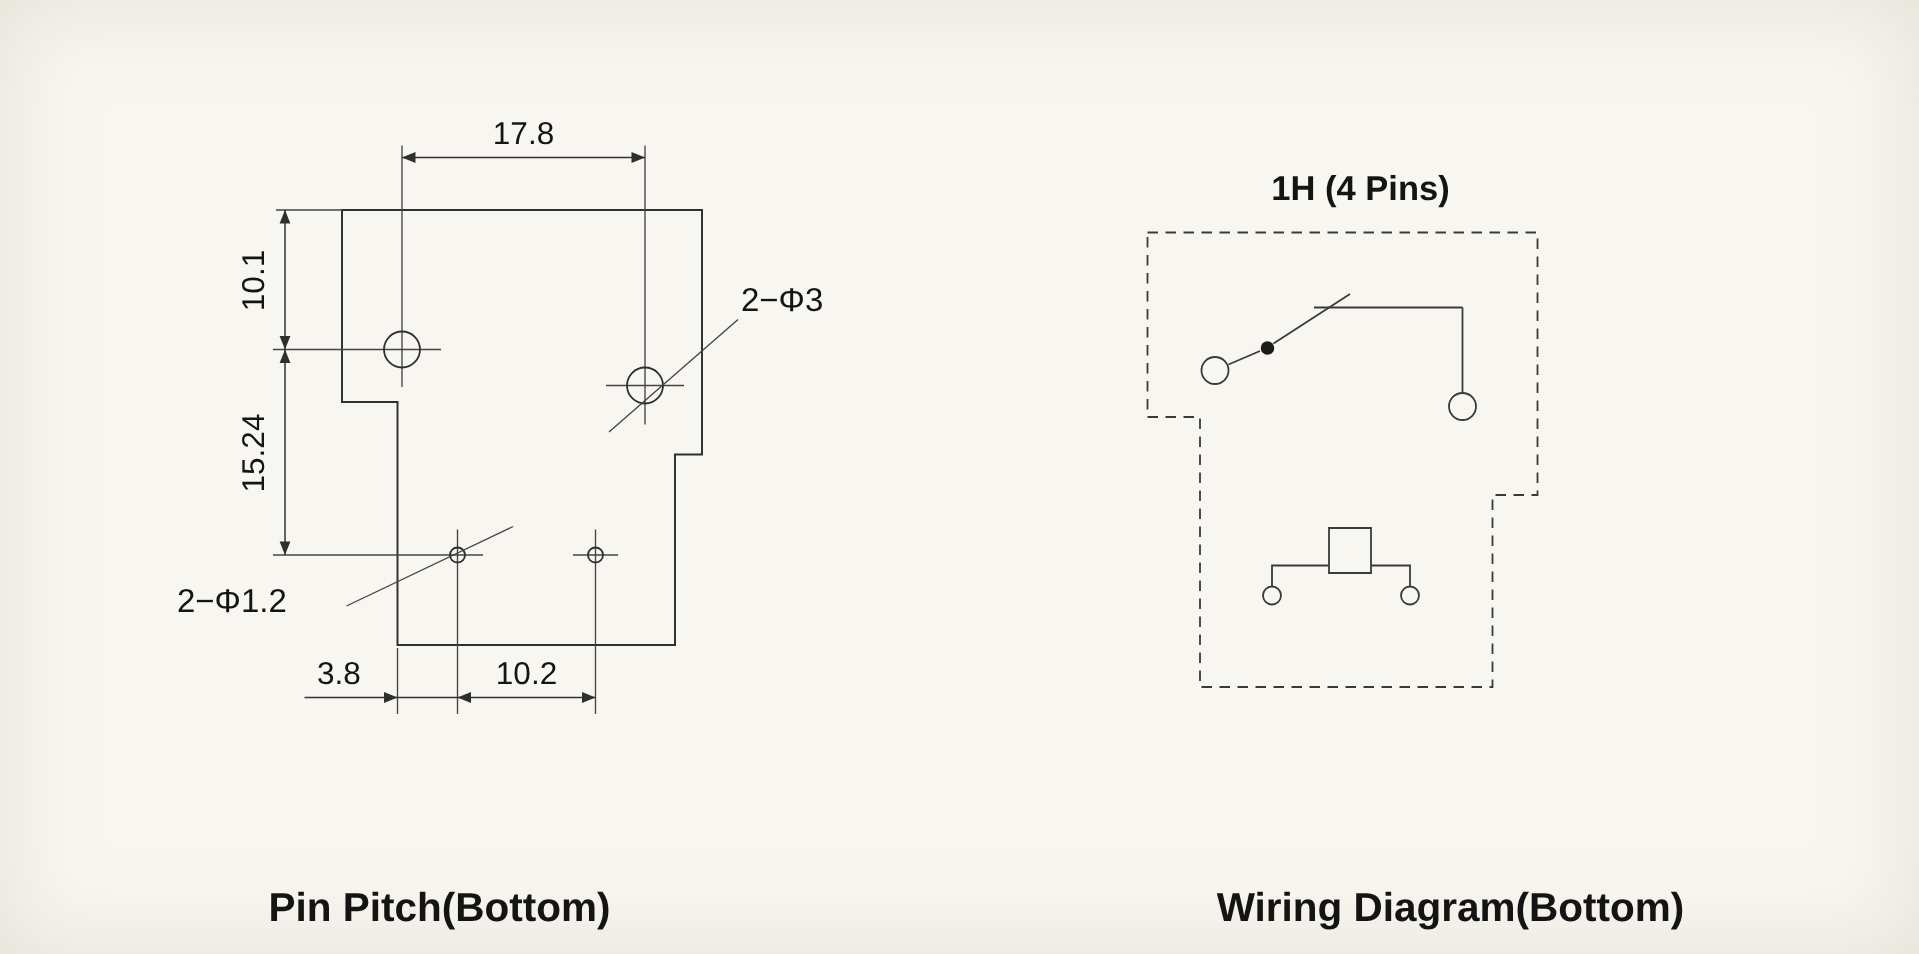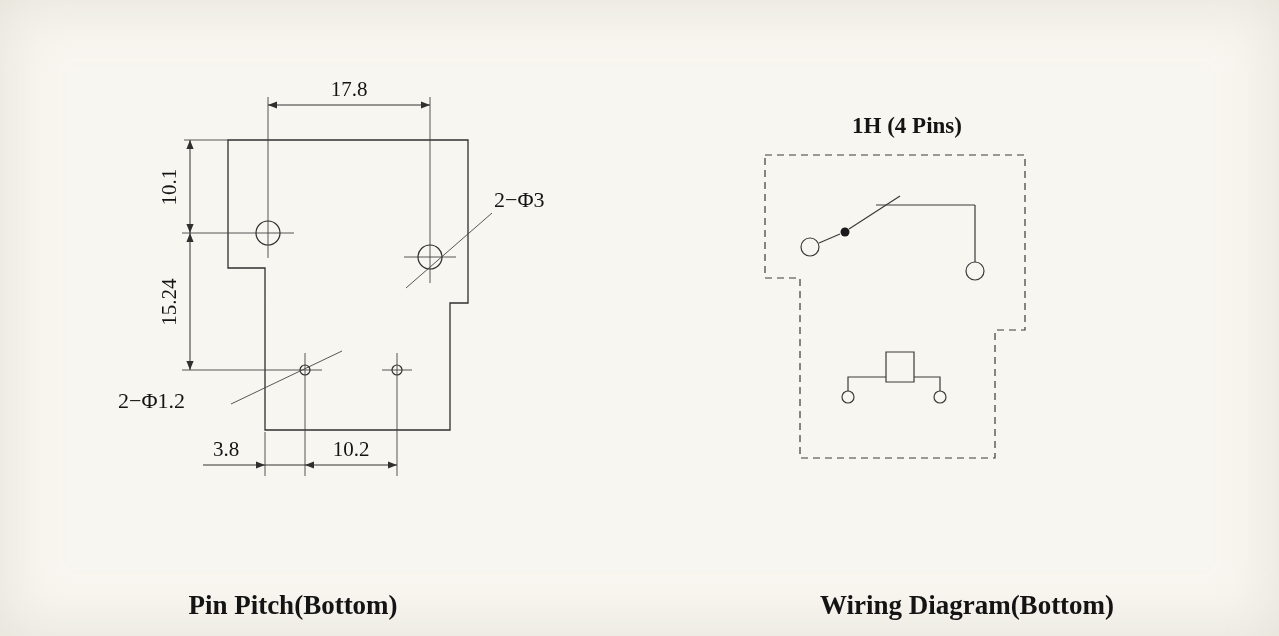--- a/index.html
+++ b/index.html
@@ -3,21 +3,20 @@
 <meta charset="utf-8">
 <style>
   html,body{margin:0;padding:0;}
   body{background:#e9e7e0;font-family:"Liberation Sans",sans-serif;}
   .canvas{
     position:relative;
     width:1279px;height:636px;
     background:#f8f6f0;
     overflow:hidden;
     box-shadow:inset 0 0 60px rgba(190,185,170,.35);
-    font-family:Liberation Serif, serif;
   }
   svg{position:absolute;left:0;top:0;}
   svg *{vector-effect:non-scaling-stroke;}
   .outline{fill:none;stroke:#2f2f2f;stroke-width:1.3;}
   .dashed-outline{fill:none;stroke:#3a3a3a;stroke-width:1.2;stroke-dasharray:7 5;}
   .dim{stroke:#333;stroke-width:1;fill:none;}
   .thin{stroke:#444;stroke-width:0.9;fill:none;}
   .hole{fill:none;stroke:#2f2f2f;stroke-width:1.2;}
   .wire{fill:none;stroke:#3a3a3a;stroke-width:1.2;}
   text{fill:#141414;}

